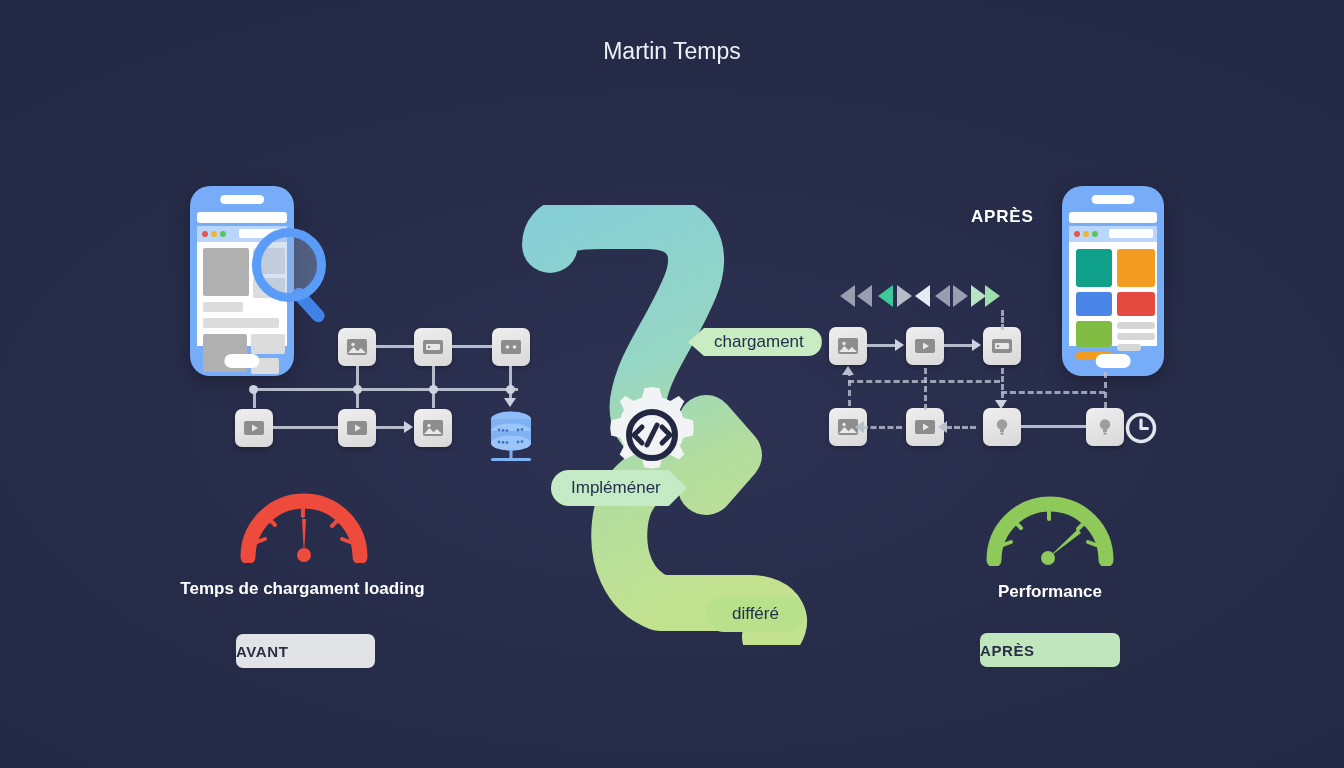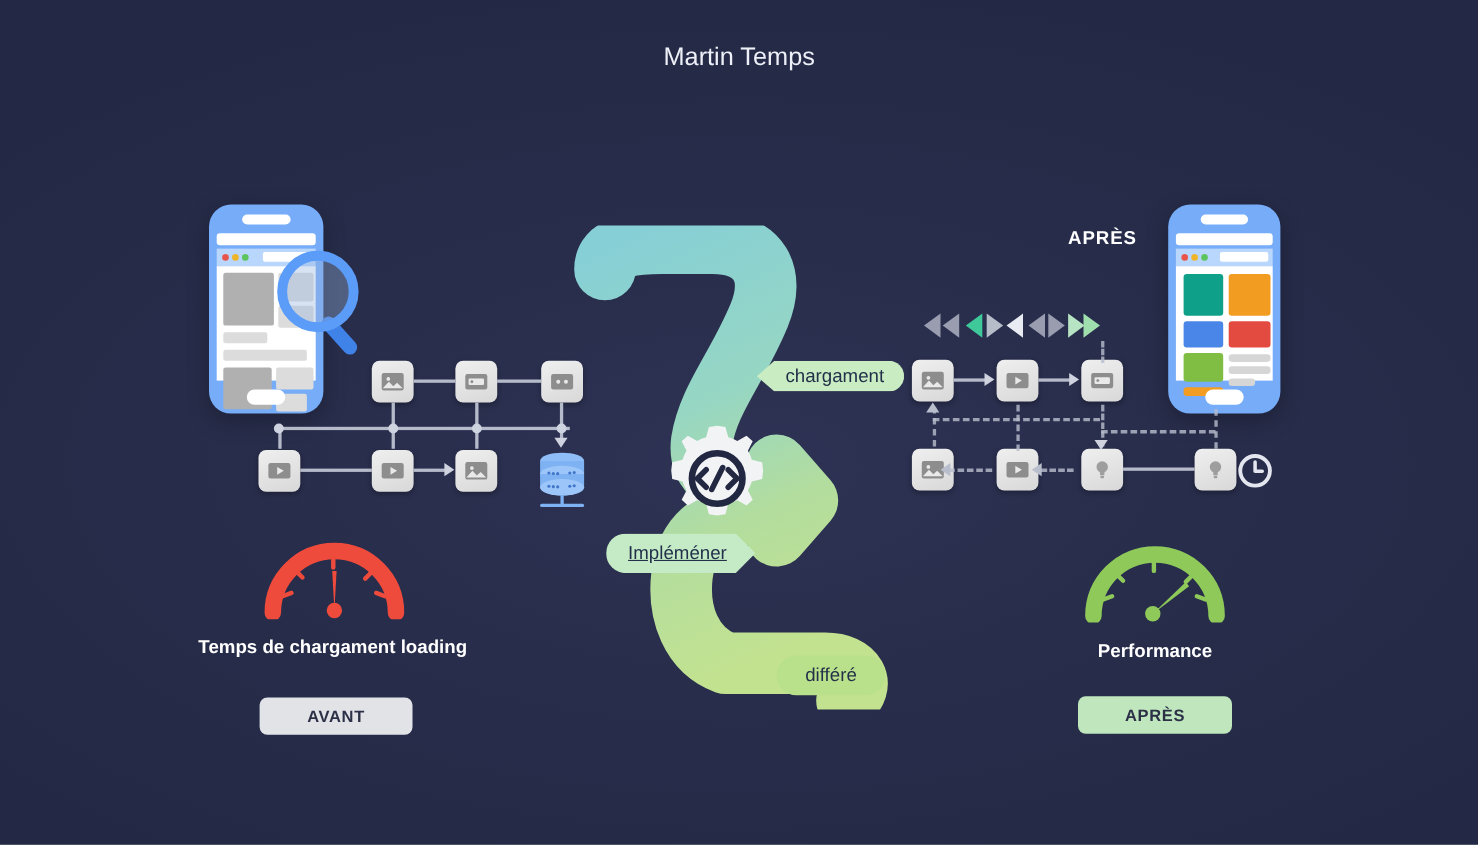--- a/index.html
+++ b/index.html
@@ -88,21 +88,21 @@
       border-radius:17px; clip-path:polygon(16px 0,100% 0,100% 100%,16px 100%,0 50%); }
   .badge.b-right { background:#c5ebc6; height:36px; padding:0 26px 0 20px;
       border-radius:18px; clip-path:polygon(0 0, calc(100% - 18px) 0, 100% 50%, calc(100% - 18px) 100%, 0 100%); }
   .badge.b-pill { background:#b9e08a; height:36px; padding:0 26px; border-radius:18px; }
 
   
   .gauge { position:absolute; width:128px; height:76px; }
   .metric-label { position:absolute; text-align:center; font-size:17px; font-weight:bold;
      color:#ffffff; line-height:1.35; }
   .pill-btn { position:absolute; height:34px; border-radius:7px; display:flex;
-     align-items:center; justify-content:center; font-size:15px; font-weight:bold;
+     align-items:center; justify-content:flex-start; font-size:15px; font-weight:bold;
      letter-spacing:.6px; color:#2b3047; }
   .pill-btn.grey { background:#e2e3e7; }
   .pill-btn.green { background:#bfe6bd; }
 
   
   .tags { position:absolute; left:0; width:1344px; top:701px; display:flex;
      justify-content:center; gap:10px; }
   .tag { border:1.5px solid #c8cbda; border-radius:6px; padding:6px 14px;
      font-size:16px; color:#f2f3f8; background:transparent; }
 </style>
@@ -262,21 +262,21 @@
       <circle cx="52" cy="52" r="23" fill="none" stroke="#232842" stroke-width="6"></circle>
       <path d="M42 44 l-8 8 8 8" fill="none" stroke="#232842" stroke-width="5" stroke-linecap="round" stroke-linejoin="round"></path>
       <path d="M62 44 l8 8 -8 8" fill="none" stroke="#232842" stroke-width="5" stroke-linecap="round" stroke-linejoin="round"></path>
       <path d="M57 42 l-10 20" stroke="#232842" stroke-width="5" stroke-linecap="round"></path>
     </svg>
   </div>
 
   <div class="badge b-left" style="left:688px; top:328px;">
     <span>chargament</span>
   </div>
-  <div class="badge b-right" style="left:551px; top:485px;text-decoration:underline;">
+  <div class="badge b-right" style="left:551px; top:470px;">
     <span>Impléméner</span>
   </div>
   <div class="badge b-pill" style="left:706px; top:596px;">
     <span>différé</span>
   </div>
 
   <div class="apres-cap" style="left:971px; top:207px;">APRÈS</div>
 
   <div class="phone" style="left:1062px; top:186px; width:102px; height:190px;">
     <div class="speaker"></div>

